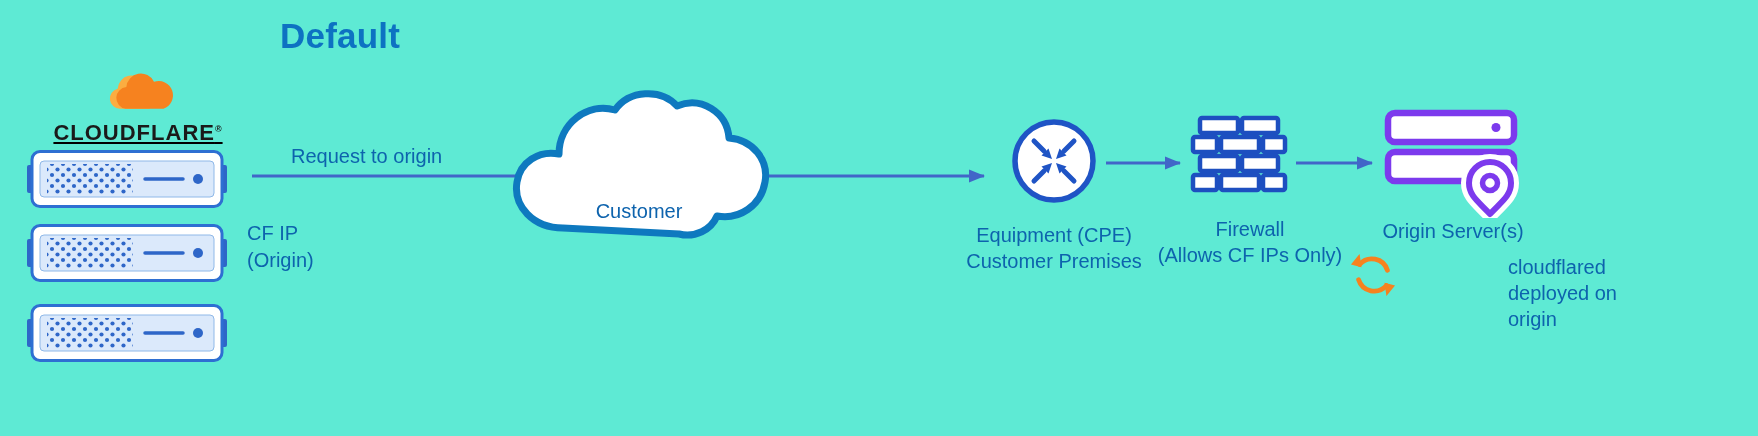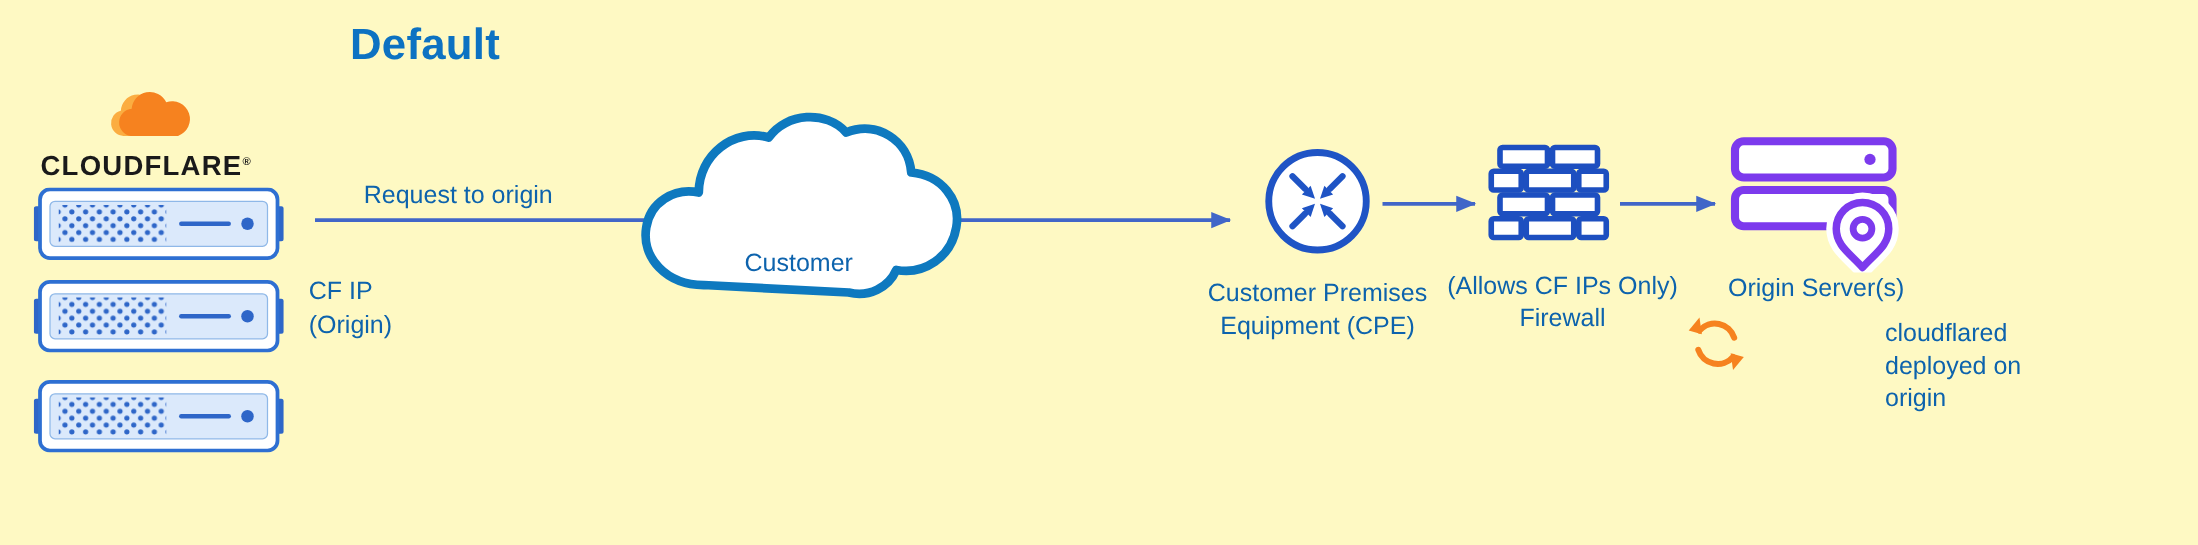--- a/index.html
+++ b/index.html
@@ -8,35 +8,35 @@
     --arrow-blue:#4166c8;
     --icon-blue:#1f54c5;
     --server-blue:#2e66c8;
     --cloud-blue:#0e79bf;
     --origin-purple:#7c3aed;
     --cf-orange:#f6821f;
     --cf-orange-light:#fbad41;
   }
   html,body{margin:0;padding:0;background:#ffffff;}
   .canvas{
-    position:relative;width:1758px;height:436px;background:#fef9c3;overflow:hidden;
+    position:relative;width:1758px;height:436px;background:#5eead4;overflow:hidden;
     font-family:"Liberation Sans", sans-serif;
   }
   .abs{position:absolute;}
   .title{
     left:280px;top:16px;font-size:35px;font-weight:700;color:var(--title-blue);
     letter-spacing:0.2px;margin:0;
   }
   .label{color:var(--label-blue);font-size:20px;line-height:26px;}
   .center{text-align:center;}
   .connectors{left:0;top:0;z-index:1;}
   .internet{left:500px;top:86px;width:278px;height:158px;z-index:2;}
   .internet svg{display:block;width:100%;height:100%;}
   .internet-label{left:0;top:112px;width:100%;text-align:center;z-index:3;}
-  .cf-logo{left:16px;top:66px;width:202px;text-align:center;z-index:2;}
+  .cf-logo{left:37px;top:66px;width:202px;text-align:center;z-index:2;text-decoration:underline;}
   .cf-logo .cloud-mark{display:block;margin:0 auto;}
   .wordmark{
     font-size:22px;font-weight:800;letter-spacing:1px;color:#1a1a1a;margin-top:2px;
     white-space:nowrap;
   }
   .wordmark sup{font-size:9px;font-weight:700;}
   .server{left:27px;width:200px;height:58px;z-index:2;}
   .server svg{display:block;width:100%;height:100%;}
   .icon-block{z-index:2;}
   .icon-block svg{display:block;}
@@ -203,26 +203,26 @@
         <path d="M9 29 A 17 17 0 0 0 38 35"></path>
       </g>
       <g fill="#f6821f">
         <polygon points="10,2 12,16 1,13"></polygon>
         <polygon points="38,46 36,32 47,35"></polygon>
       </g>
     </svg>
   </div>
 
   <div class="abs label center cpe-label">
+    <div>Equipment (CPE)</div>
     <div>Customer Premises</div>
-    <div>Equipment (CPE)</div>
   </div>
   <div class="abs label center firewall-label">
+    <div>Firewall</div>
     <div>(Allows CF IPs Only)</div>
-    <div>Firewall</div>
   </div>
   <div class="abs label center origin-label">Origin Server(s)</div>
   <div class="abs label cloudflared-label">
     <div>cloudflared</div>
     <div>deployed on</div>
     <div>origin</div>
   </div>
 
 </div>
 

